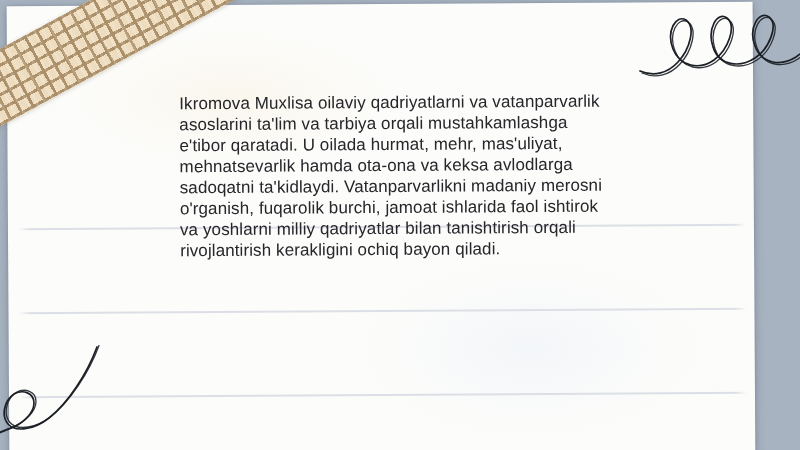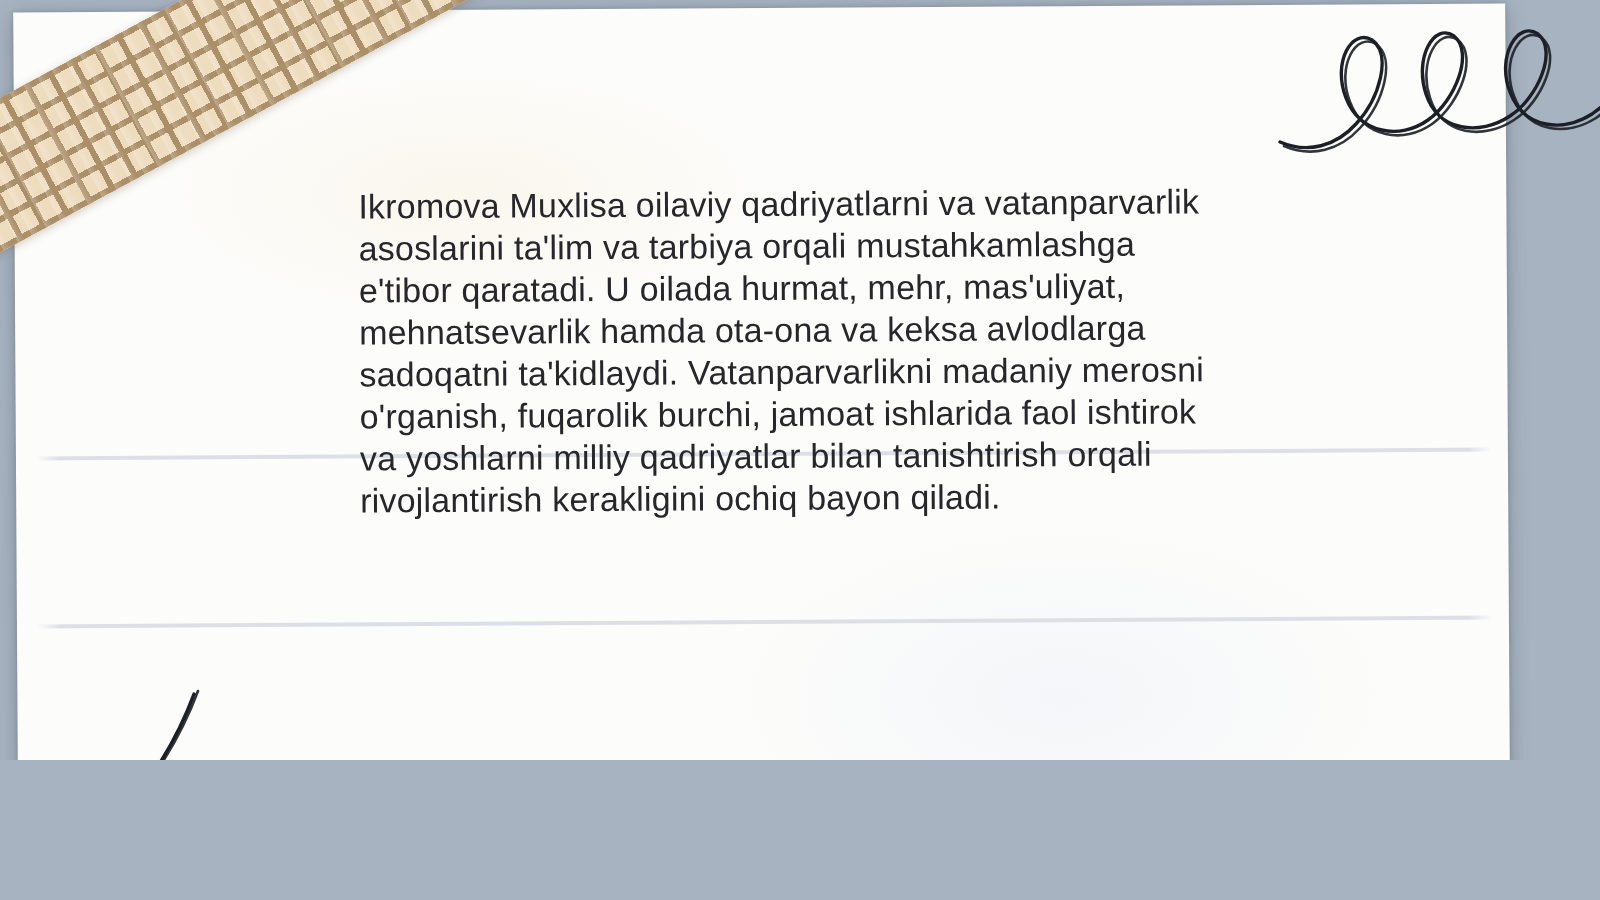--- a/index.html
+++ b/index.html
@@ -2,21 +2,21 @@
 <html><head>
 <meta charset="utf-8">
 <style>
   html,body{margin:0;padding:0;}
   body{
     width:800px;height:450px;overflow:hidden;
     font-family:"Liberation Sans","DejaVu Sans",sans-serif;
     background:#a7b3c1;
   }
   .canvas{
-    position:relative;width:800px;height:380px;
+    position:relative;width:800px;height:450px;
     background:#a7b3c1;overflow:hidden;
   }
   
   .paper{
     position:absolute;left:8px;top:4px;width:746px;height:460px;
     background-color:#fcfcfa;
     background-image:
       radial-gradient(closest-side at 30% 20%, rgba(246,236,214,0.35), rgba(246,236,214,0) 70%),
       radial-gradient(closest-side at 70% 75%, rgba(235,240,248,0.5), rgba(235,240,248,0) 75%);
     transform:rotate(-0.35deg);

